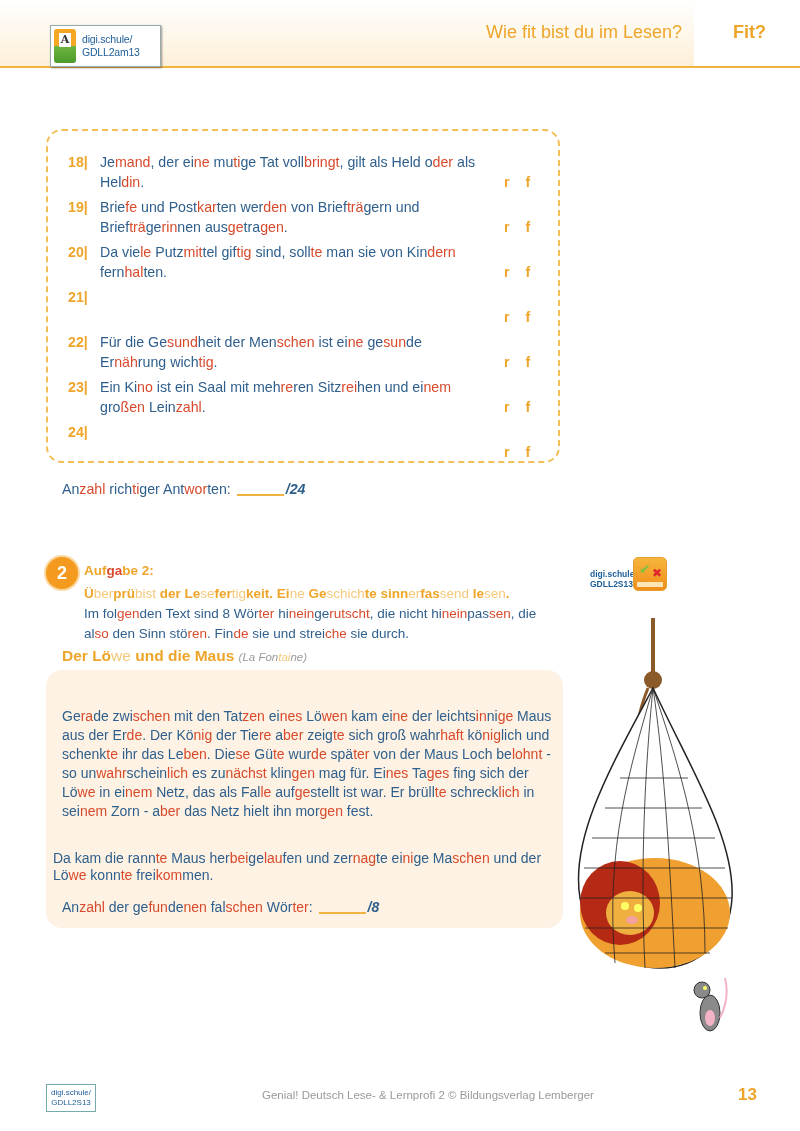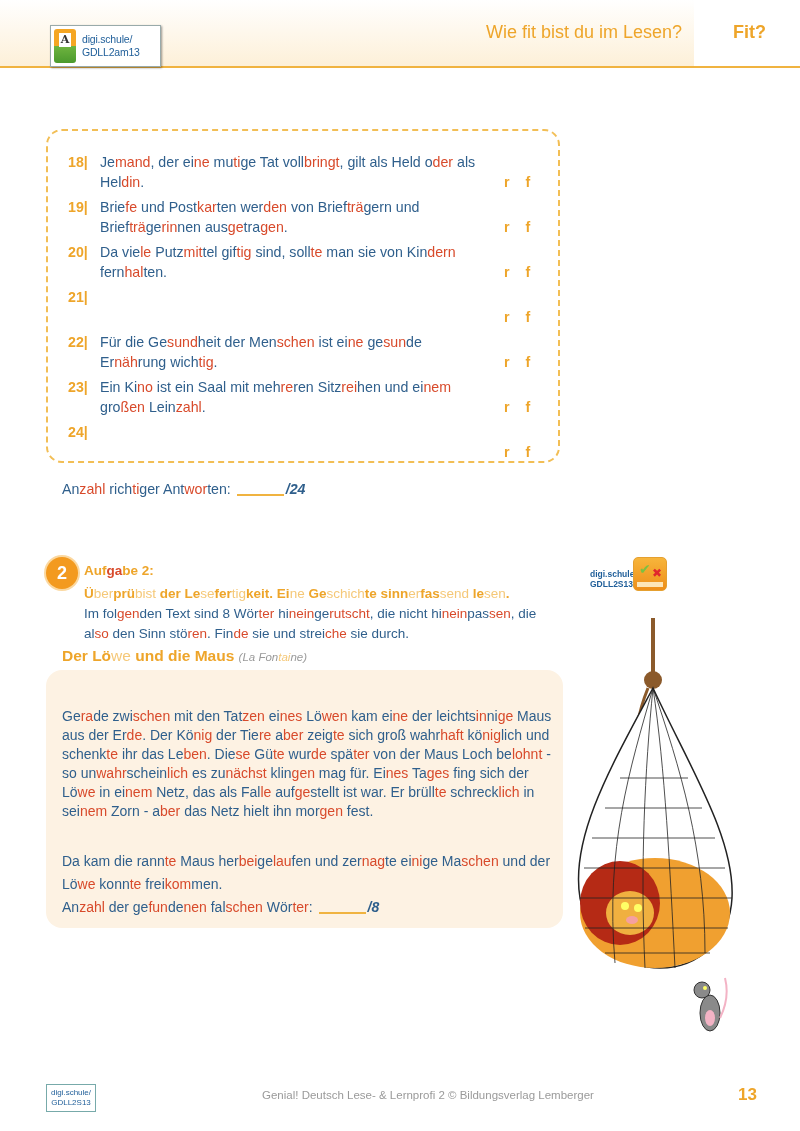--- a/index.html
+++ b/index.html
@@ -45,21 +45,21 @@
   .check-icon .ok { position: absolute; left: 5px; top: 3px; color: #7cc142; font-size: 14px; font-weight: bold; }
   .check-icon .no { position: absolute; left: 18px; top: 8px; color: #e0262d; font-size: 12px; font-weight: bold; }
   .check-icon .bar { position: absolute; left: 3px; bottom: 3px; width: 26px; height: 5px; background: #fde5b8; }
 
   
   .story { position: absolute; left: 46px; top: 670px; width: 517px; height: 258px; background: #fdf2e3; border-radius: 16px; }
   .story-title { position: absolute; left: 62px; top: 647px; font-size: 15.5px; font-weight: bold; color: #eea52a; }
   .story-title .red { color: #f5c878; font-weight: normal; }
   .story-title .author { font-size: 11.5px; font-style: italic; font-weight: normal; color: #9a9a9a; }
   .story-p1 { position: absolute; left: 62px; top: 707px; width: 500px; font-size: 14px; line-height: 19px; }
-  .story-p2 { position: absolute; left: 62px; top: 850px; width: 500px; font-size: 14px; line-height: 23px; }
+  .story-p2 { position: absolute; left: 53px; top: 850px; width: 500px; font-size: 14px; line-height: 17px; }
   .count2 { position: absolute; left: 62px; top: 899px; font-size: 14px; }
 
   
   .illus { position: absolute; left: 570px; top: 618px; width: 200px; height: 430px; }
 
   
   .digi-foot { position: absolute; left: 46px; top: 1084px; width: 50px; height: 28px; border: 1px solid #7aa; background: #fff;
     font-size: 8px; line-height: 10px; color: #1f5e99; text-align: center; padding-top: 3px; }
   .foot-text { position: absolute; left: 262px; top: 1089px; font-size: 11.5px; color: #9a9a9a; }
   .page-num { position: absolute; left: 738px; top: 1085px; font-size: 17px; font-weight: bold; color: #eea52a; }

